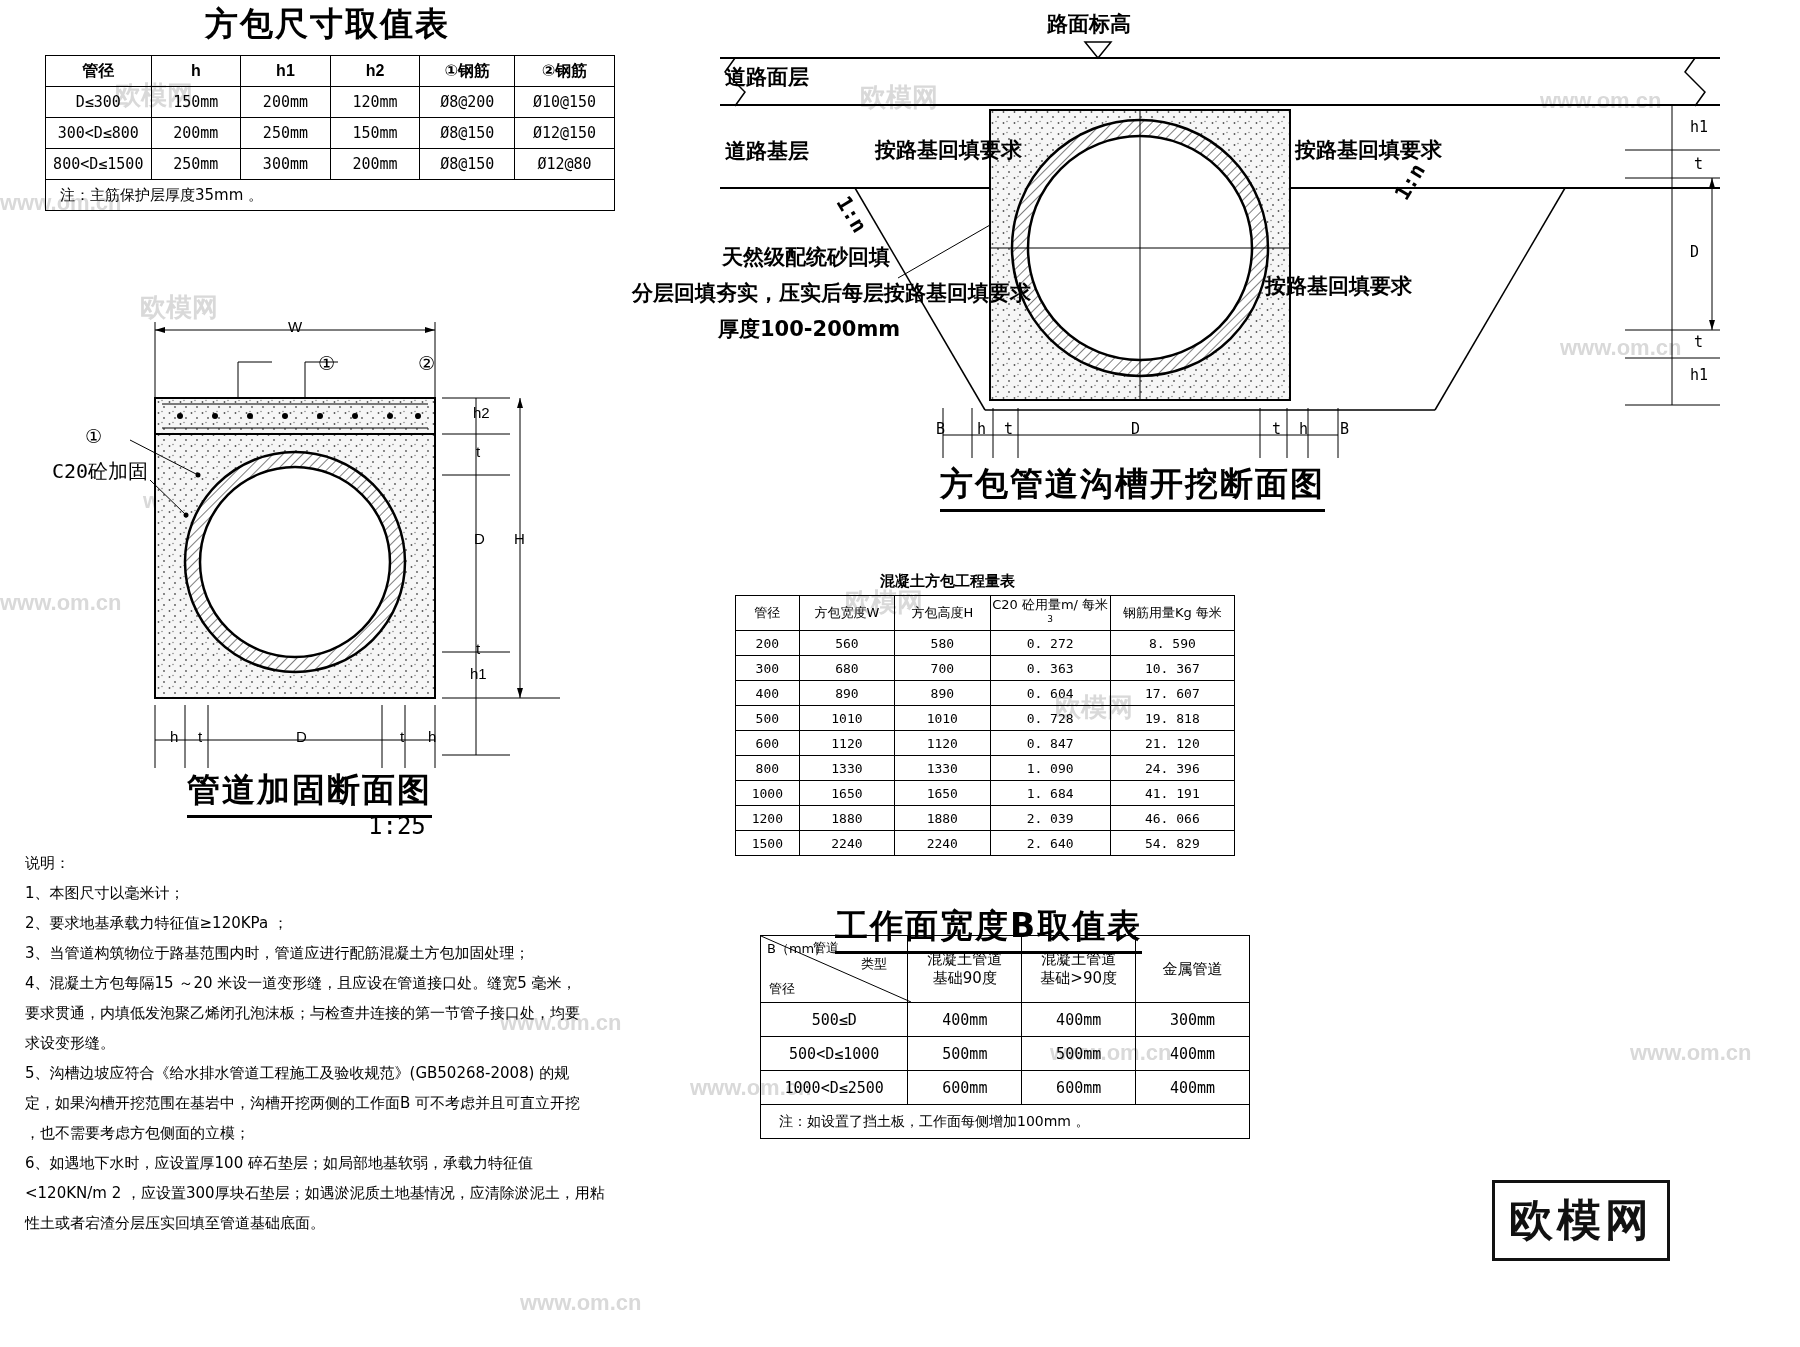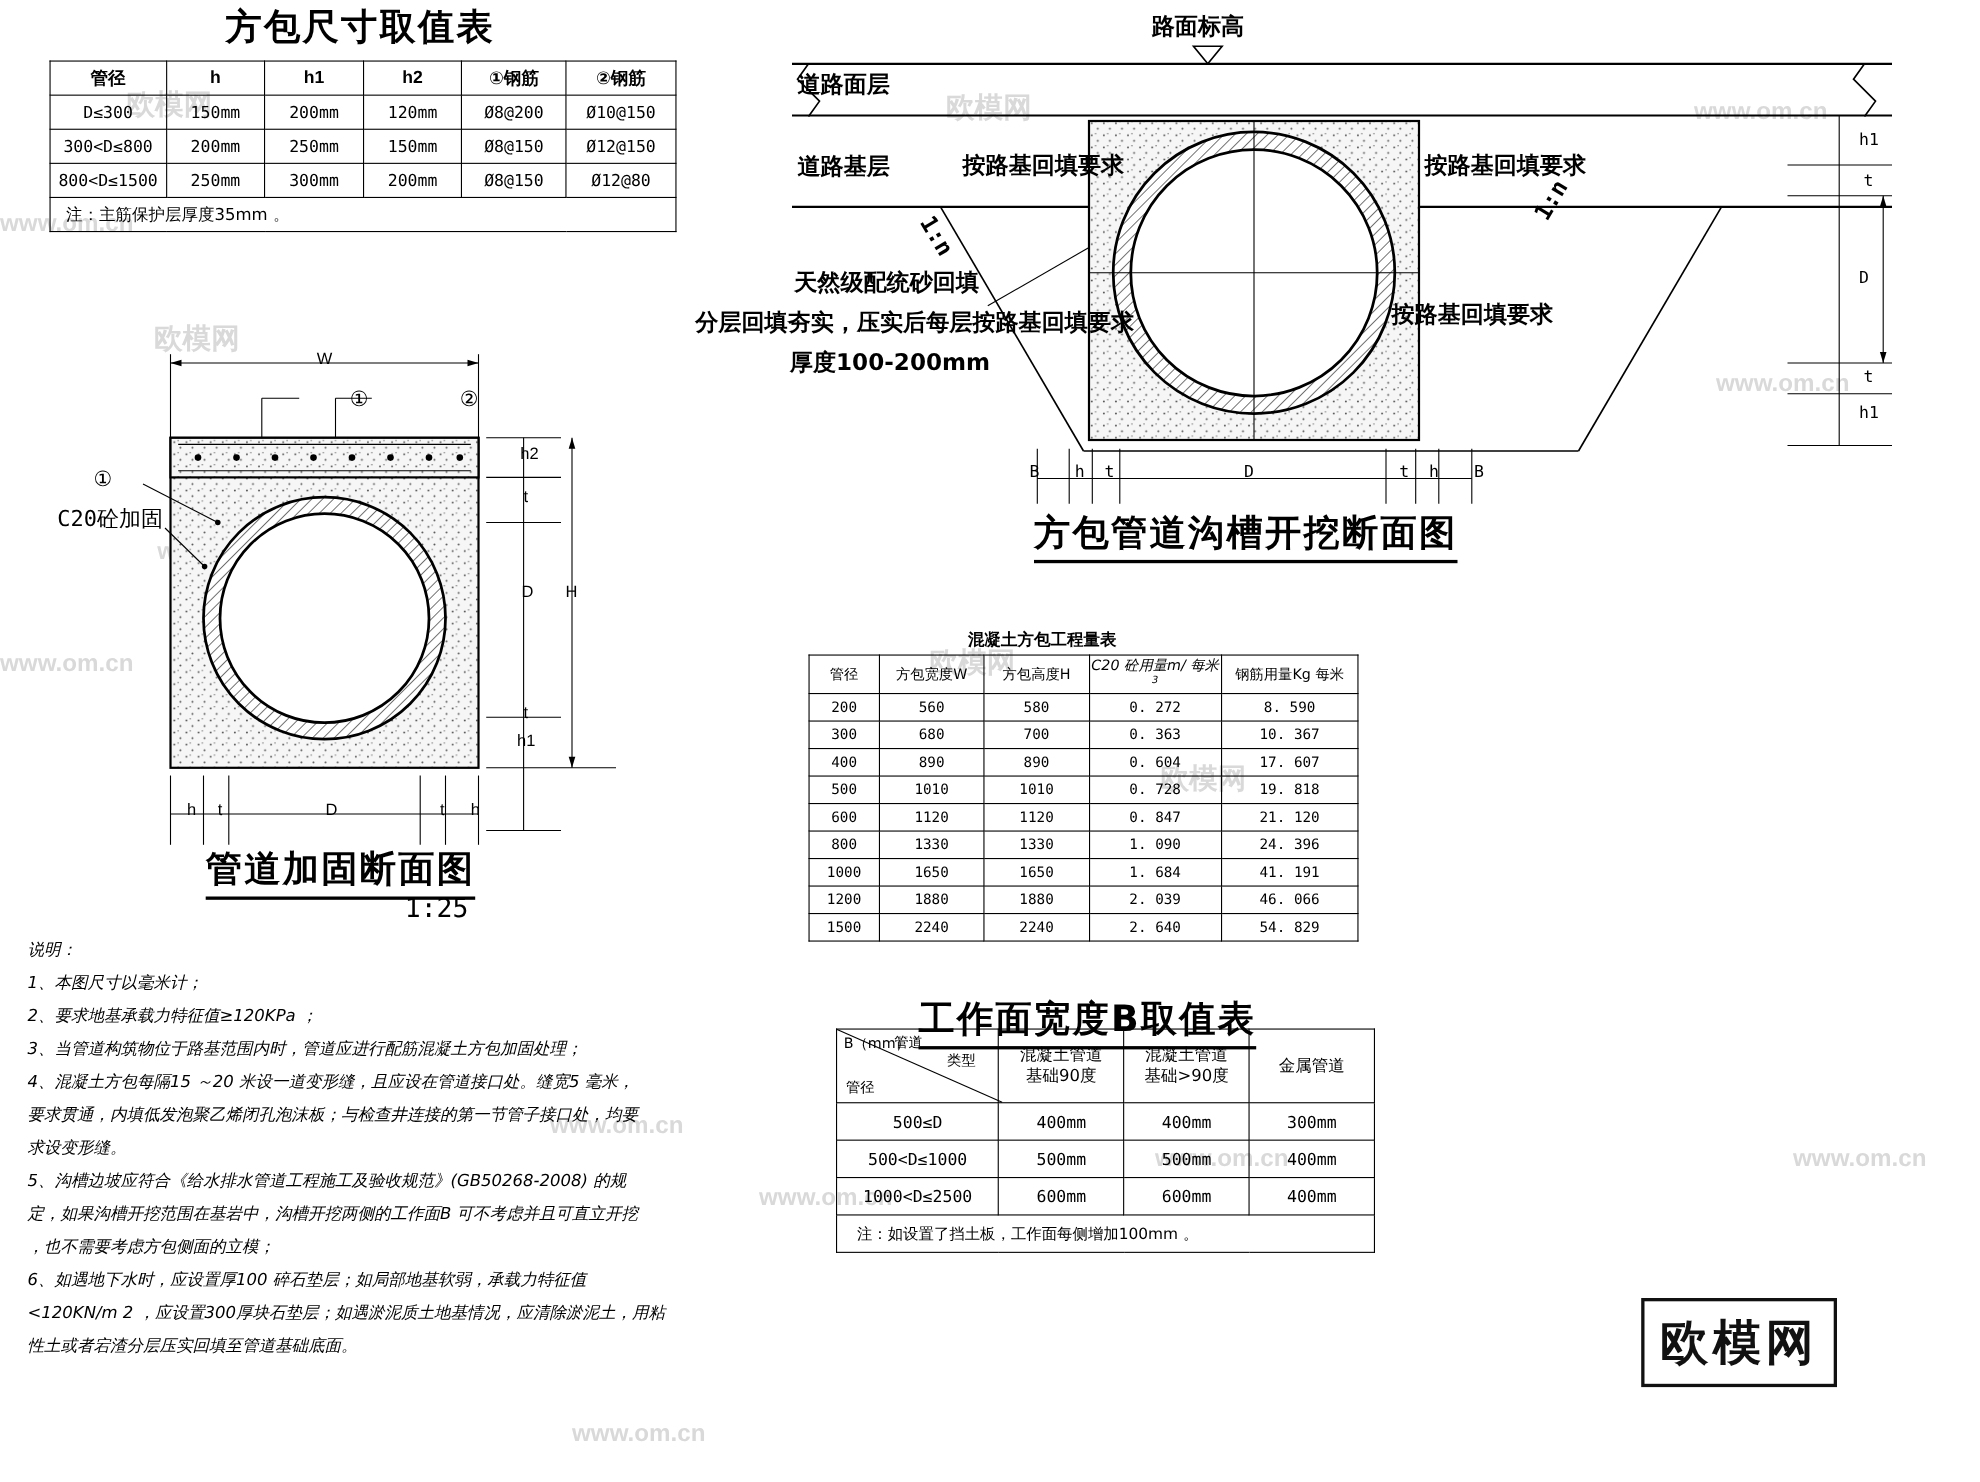--- a/index.html
+++ b/index.html
@@ -34,21 +34,21 @@
   #t2 td,#t2 th{height:24px;font-size:13px;}
   #t2 .hd{font-size:13px;}
 
   
   #t3{width:490px;}
   #t3 td,#t3 th{height:33px;font-size:15px;}
   #t3 .note{text-align:left;padding-left:18px;font-size:14px;}
 
   
   .notes{font-size:15px;line-height:30px;white-space:nowrap;}
-  .notes div{margin:0;font-style:italic;}
+  .notes div{margin:0;}
 
   
   .wm{color:#d9d9d9;font-weight:bold;pointer-events:none;user-select:none;}
   .wm-box{
     color:#111;font-weight:bold;font-size:44px;letter-spacing:4px;
     border:3px solid #111;padding:8px 14px;background:#fff;
   }
 
   
   svg{display:block;overflow:visible;}
@@ -319,21 +319,21 @@
 <div class="abs big-title cn title-ul" style="left:940px;top:462px;">方包管道沟槽开挖断面图</div>
 
 <div class="abs cn" style="left:880px;top:572px;font-size:15px;font-weight:bold;">混凝土方包工程量表</div>
 <div class="abs" style="left:735px;top:595px;">
   <table class="dt" id="t2">
     <tbody>
         <tr>
       <th class="hd cn" style="width:68px;">管径</th>
       <th class="hd cn" style="width:105px;">方包宽度W</th>
       <th class="hd cn" style="width:105px;">方包高度H</th>
-      <th class="hd cn" style="width:135px;position:relative;font-style:italic;">
+      <th class="hd cn" style="width:135px;position:relative;">
         <span>C20 砼用量m/ 每米</span><sup style="font-size:9px;">3</sup>
       </th>
       <th class="hd cn" style="width:140px;">钢筋用量Kg 每米</th>
     </tr>
     <tr>
       <td class="mono">200</td>
       <td class="mono">560</td>
       <td class="mono">580</td>
       <td class="mono">0. 272</td>
       <td class="mono">8. 590</td>

